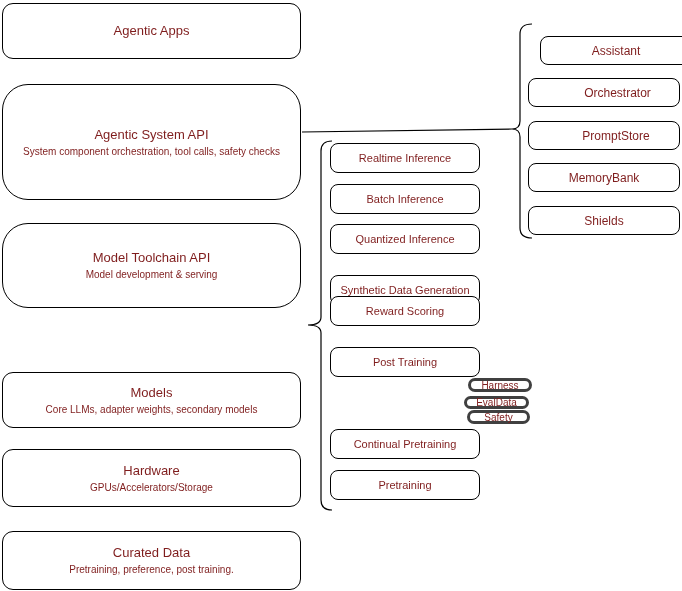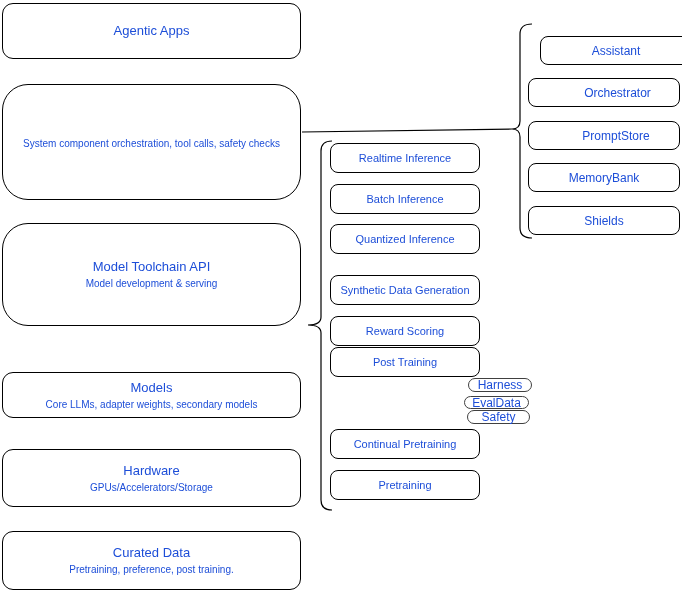--- a/index.html
+++ b/index.html
@@ -1,63 +1,64 @@
 <!DOCTYPE html>
 <html><head>
 <meta charset="utf-8">
 <style>
   html,body{margin:0;padding:0;background:#ffffff;}
   #canvas{
     position:relative;width:682px;height:591px;background:#ffffff;
-    font-family:"Liberation Sans", sans-serif;color:#1d4ed8;overflow:hidden;
+    font-family:"Liberation Sans", sans-serif;color:#7f1d1d;overflow:hidden;
   }
   .node{
     position:absolute;box-sizing:border-box;background:#fff;border:1px solid #000;
     display:flex;flex-direction:column;align-items:center;justify-content:center;
     text-align:center;z-index:2;
   }
   .node-title{font-size:13px;line-height:16px;}
   .node-sub{font-size:10px;line-height:12px;margin-top:3px;padding:0 8px;}
   .left-node{left:2px;width:299px;border-radius:11px;}
   .big-radius{border-radius:26px;}
   .mid-node{left:330px;width:150px;height:30px;border-radius:8px;font-size:11px;}
   .right-node{left:528px;width:152px;height:29px;border-radius:8px;font-size:12px;}
   .pill{
-    position:absolute;box-sizing:border-box;background:#fff;border:1px solid #404040;
+    position:absolute;box-sizing:border-box;background:#fff;border:3px solid #404040;
     border-radius:999px;display:flex;align-items:center;justify-content:center;
-    font-size:12px;z-index:3;
+    font-size:10px;z-index:3;
   }
   #overlay{position:absolute;left:0;top:0;width:682px;height:591px;z-index:1;pointer-events:none;}
   #overlay path{fill:none;stroke:#000;stroke-width:1.2;}
 </style>
 </head>
 <body>
 
 <div id="canvas">
 
   <svg id="overlay" viewBox="0 0 682 591" xmlns="http://www.w3.org/2000/svg">
     <path d="M 302 132 L 512 129"></path>
     <path d="M 332 141 Q 321 141 321 151 L 321 317 Q 321 325 308 325 Q 321 325 321 333 L 321 500 Q 321 510 332 510"></path>
     <path d="M 532 24 Q 520 24 520 34 L 520 121 Q 520 129 512 129 Q 520 129 520 137 L 520 228 Q 520 238 532 238"></path>
   </svg>
 
   <div class="node left-node" style="top:3px;height:56px;">
     <div class="node-title">Agentic Apps</div>
   </div>
 
   <div class="node left-node big-radius" style="top:84px;height:116px;">
+    <div class="node-title">Agentic System API</div>
     <div class="node-sub">System component orchestration, tool calls, safety checks</div>
   </div>
 
-  <div class="node left-node big-radius" style="top:223px;height:103px;">
+  <div class="node left-node big-radius" style="top:223px;height:85px;">
     <div class="node-title">Model Toolchain API</div>
     <div class="node-sub">Model development &amp; serving</div>
   </div>
 
-  <div class="node left-node" style="top:372px;height:46px;">
+  <div class="node left-node" style="top:372px;height:56px;">
     <div class="node-title">Models</div>
     <div class="node-sub">Core LLMs, adapter weights, secondary models</div>
   </div>
 
   <div class="node left-node" style="top:449px;height:58px;">
     <div class="node-title">Hardware</div>
     <div class="node-sub">GPUs/Accelerators/Storage</div>
   </div>
 
   <div class="node left-node" style="top:531px;height:59px;">
@@ -70,21 +71,21 @@
   </div>
   <div class="node mid-node" style="top:184px;">
     <span>Batch Inference</span>
   </div>
   <div class="node mid-node" style="top:224px;">
     <span>Quantized Inference</span>
   </div>
   <div class="node mid-node" style="top:265px;margin-top:10px;">
     <span>Synthetic Data Generation</span>
   </div>
-  <div class="node mid-node" style="top:316px;">
+  <div class="node mid-node" style="top:296px;">
     <span>Reward Scoring</span>
   </div>
   <div class="node mid-node" style="top:347px;text-align:right;">
     <span>Post Training</span>
   </div>
   <div class="node mid-node" style="top:429px;">
     <span>Continual Pretraining</span>
   </div>
   <div class="node mid-node" style="top:470px;">
     <span>Pretraining</span>

